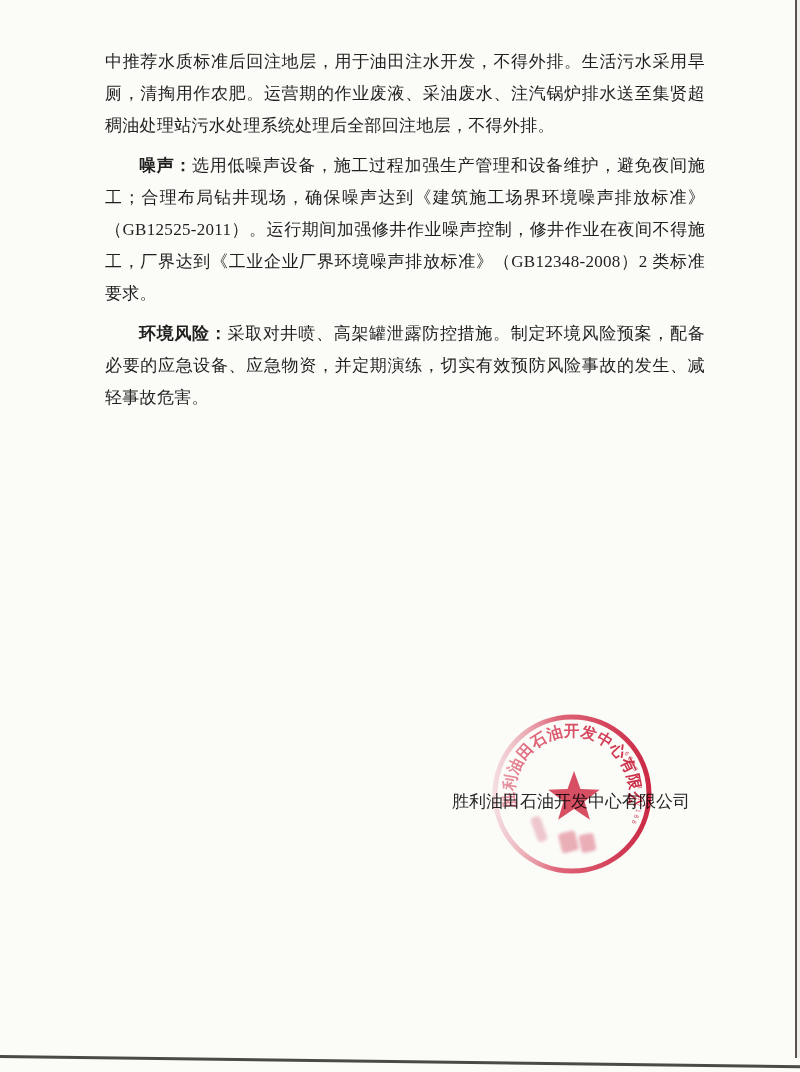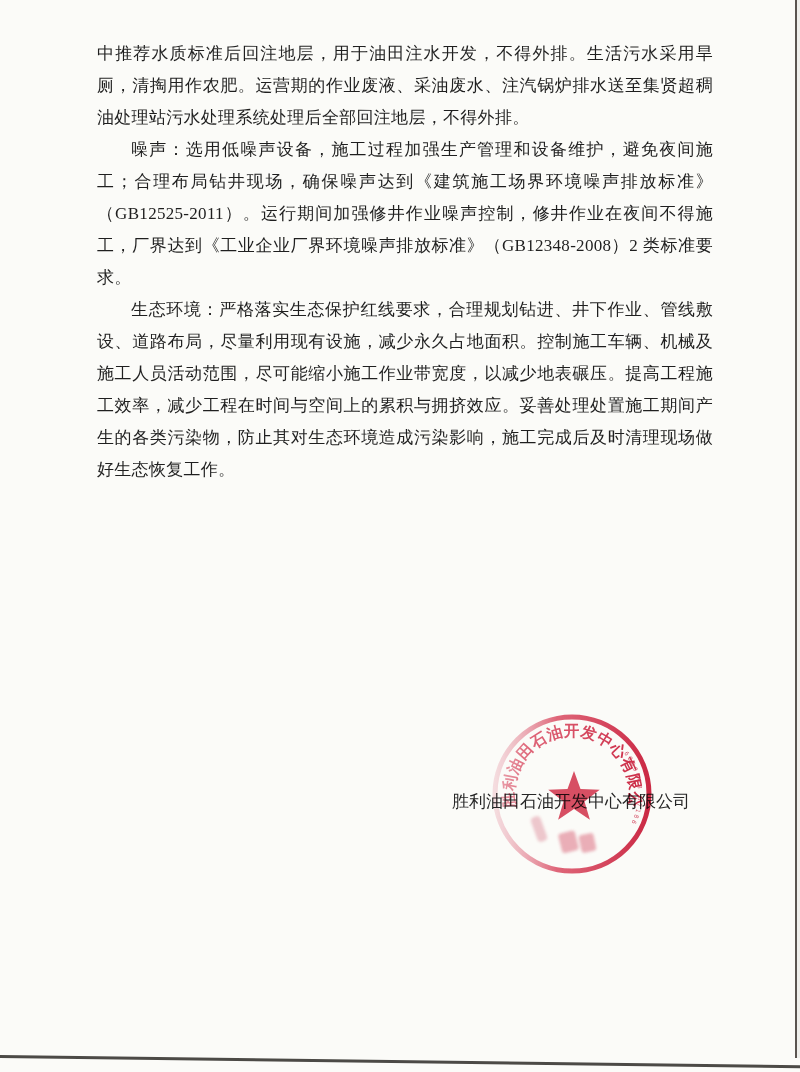--- a/index.html
+++ b/index.html
@@ -24,23 +24,23 @@
     position:absolute; left:-6px; top:1055px; width:815px; height:3px;
     background:#4c4a46; transform:rotate(0.72deg); transform-origin:left center;
   }
   
   .content {
     position:absolute; left:97px; top:38px; width:616px;
     font-size:17px; line-height:32px;
     text-align:justify; text-justify:inter-character;
     letter-spacing:0.3px;
   }
-  .para { margin:0; }
+  .para { margin:8px; }
   .para.indent { text-indent:2em; }
-  .lead { font-weight:normal; }
+  .lead { font-weight:bold; }
   
   .signature {
     position:absolute; right:110px; top:783px;
     text-align:right; font-size:17px; line-height:38px;
     color:#262626;
   }
   .signature .line { white-space:nowrap; }
   
   .stamp {
     position:absolute; left:462px; top:684px; width:220px; height:220px;
@@ -48,21 +48,21 @@
   }
 </style>
 </head>
 <body>
 
 <div class="page">
 
   <div class="content">
     <p class="para"><b class="lead"></b><span>中推荐水质标准后回注地层，用于油田注水开发，不得外排。生活污水采用旱厕，清掏用作农肥。运营期的作业废液、采油废水、注汽锅炉排水送至集贤超稠油处理站污水处理系统处理后全部回注地层，不得外排。</span></p>
     <p class="para indent"><b class="lead">噪声：</b><span>选用低噪声设备，施工过程加强生产管理和设备维护，避免夜间施工；合理布局钻井现场，确保噪声达到《建筑施工场界环境噪声排放标准》（GB12525-2011）。运行期间加强修井作业噪声控制，修井作业在夜间不得施工，厂界达到《工业企业厂界环境噪声排放标准》（GB12348-2008）2 类标准要求。</span></p>
-    <p class="para indent"><b class="lead">生态环境：</b><span>严格落实生态保护红线要求，合理规划钻进、井下作业、管线敷设、道路布局，尽量利用现有设施，减少永久占地面积。控制施工车辆、机械及施工人员活动范围，尽可能缩小施工作业带宽度，以减少地表碾压。提高工程施工效率，减少工程在时间与空间上的累积与拥挤效应。妥善处理处置施工期间产生的各类污染物，防止其对生态环境造成污染影响，施工完成后及时清理现场做好生态恢复工作。</span></p>
+    <p class="para indent"><b class="lead">环境风险：</b><span>采取对井喷、高架罐泄露防控措施。制定环境风险预案，配备必要的应急设备、应急物资，并定期演练，切实有效预防风险事故的发生、减轻事故危害。</span></p>
   </div>
 
   <div class="signature">
     <div class="line">胜利油田石油开发中心有限公司</div>
   </div>
 
   <svg class="stamp" viewBox="0 0 220 220" xmlns="http://www.w3.org/2000/svg">
     <defs>
       <linearGradient id="inkfade" x1="0" y1="0" x2="1" y2="0">
         <stop offset="0" stop-color="#e896a8" stop-opacity="0.30"></stop>

